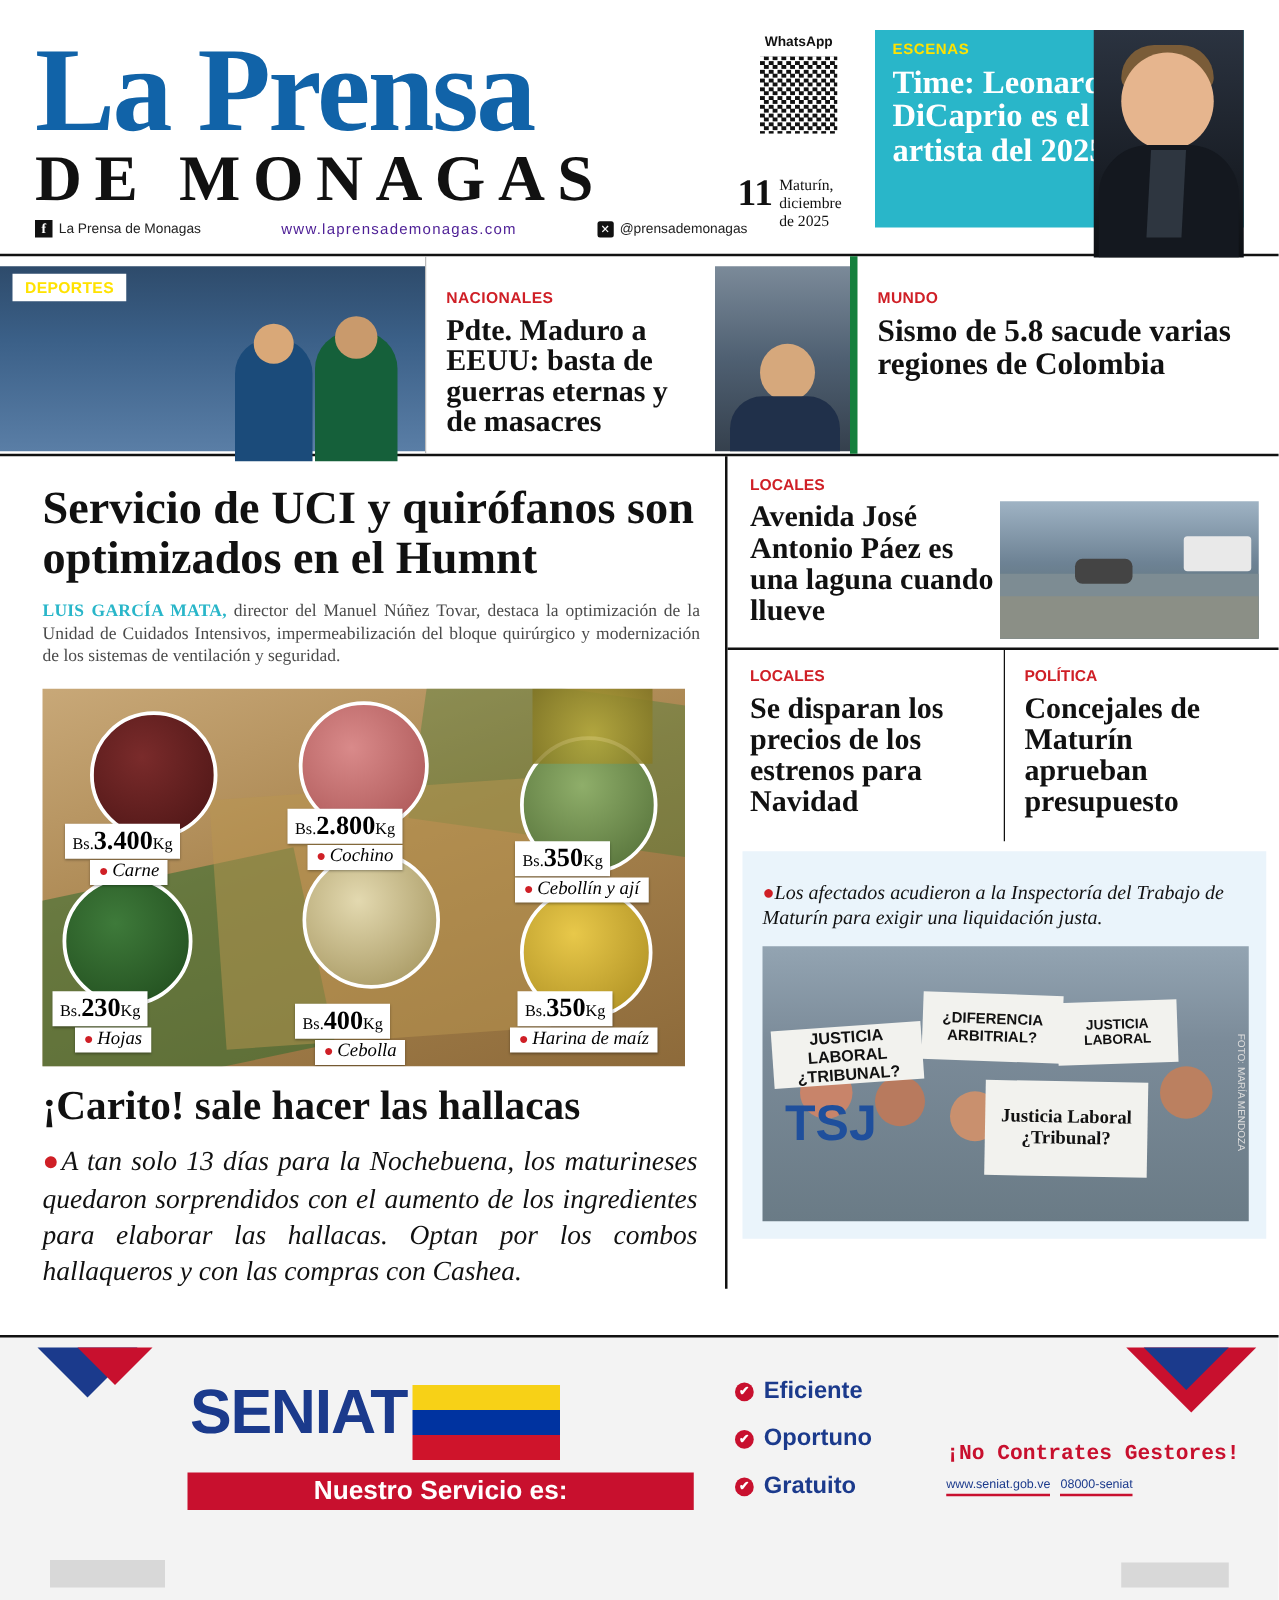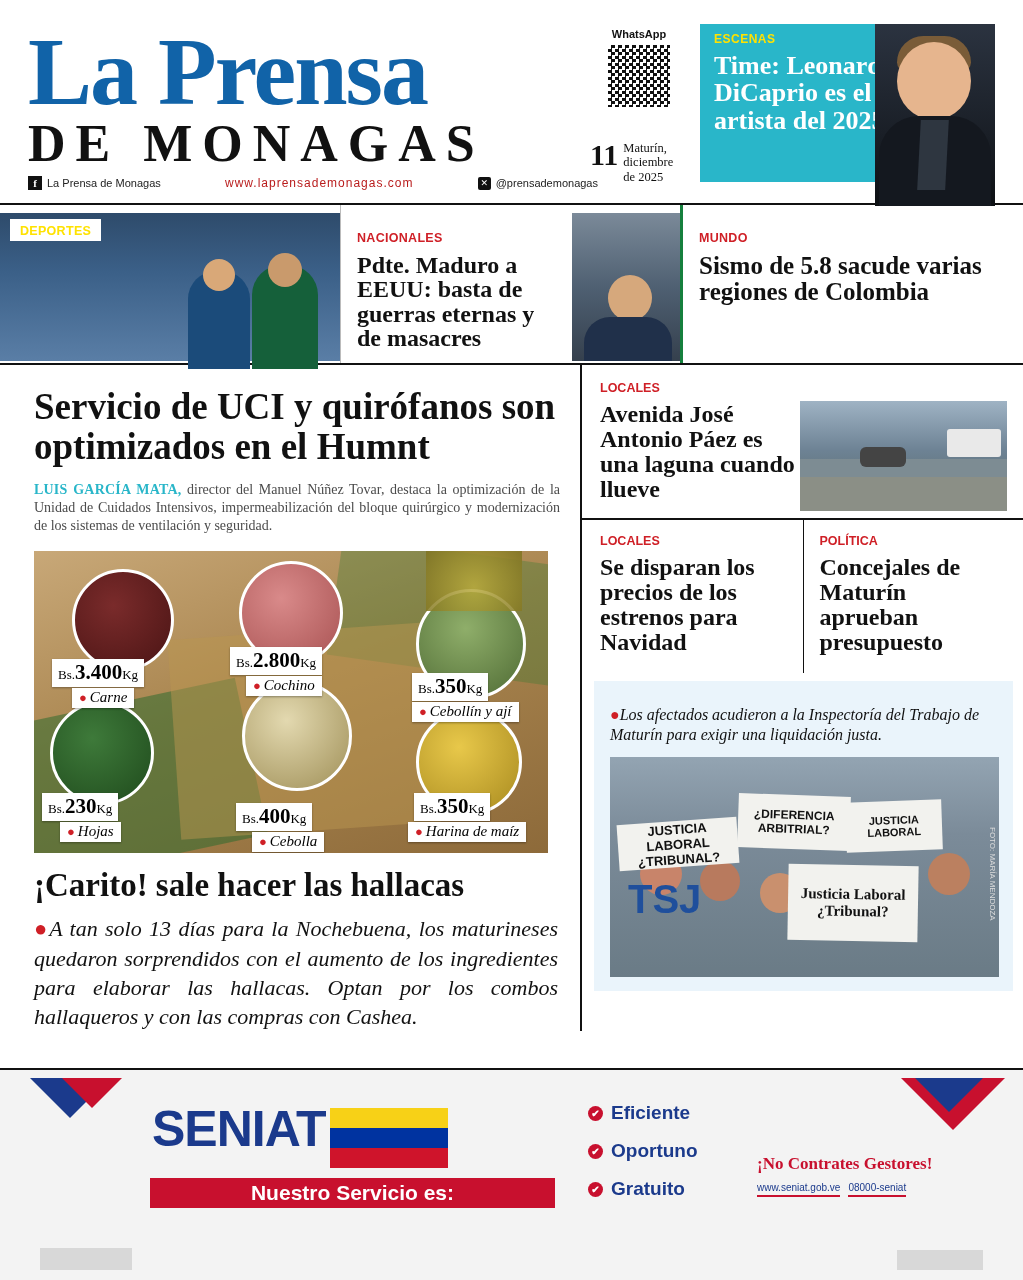--- a/index.html
+++ b/index.html
@@ -18,21 +18,21 @@
   .mast-left { position:absolute; left:28px; top:28px; width:570px; }
   .logo-la { font-family:"Liberation Serif", serif; font-weight:bold; font-size:96px; line-height:0.92;
              color:#1163a8; letter-spacing:-2px; }
   .logo-de { font-family:"Liberation Serif", serif; font-weight:bold; font-size:52px; line-height:1;
              color:#111; letter-spacing:10px; margin-top:2px; }
   .mast-bottom { position:absolute; left:28px; top:176px; width:570px; display:flex; align-items:center;
                  font-family:"Liberation Sans", sans-serif; font-size:11px; color:#222; }
   .fb-badge { width:14px; height:14px; background:#111; color:#fff; font-weight:bold; font-size:11px;
               display:flex; align-items:center; justify-content:center; margin-right:5px;
               font-family:"Liberation Serif", serif; }
-  .mast-site { margin-left:auto; margin-right:auto; letter-spacing:1px; color:#b91c1c; font-size:12px; }
+  .mast-site { margin-left:auto; margin-right:auto; letter-spacing:1px; color:#4c1d95; font-size:12px; }
   .x-badge { width:13px; height:13px; background:#111; color:#fff; font-size:9px; border-radius:2px;
              display:inline-flex; align-items:center; justify-content:center; margin-right:5px; }
   .mast-x { display:flex; align-items:center; }
 
   .wa-block { position:absolute; left:598px; top:28px; width:82px; text-align:center; }
   .wa-label { font-family:"Liberation Sans", sans-serif; font-weight:bold; font-size:11px; color:#111; }
   .qr { width:66px; height:66px; margin:3px auto 0; background:
         repeating-conic-gradient(#111 0 25%, #fff 0 50%) 0 0/7px 7px; border:2px solid #fff; }
   .date-block { position:absolute; left:590px; top:140px; width:110px; display:flex; align-items:flex-start;
                 font-family:"Liberation Serif", serif; }
@@ -53,21 +53,21 @@
   .dicaprio .body { position:absolute; left:4px; top:92px; width:112px; height:90px; background:#14181f;
                     border-radius:40px 40px 0 0; }
   .dicaprio .shirt { position:absolute; left:44px; top:96px; width:28px; height:70px; background:#2e3640;
                      transform:skewX(-3deg); }
 
   
   .strip { position:relative; height:160px; border-bottom:2px solid #111; display:flex; }
   .strip-col { position:relative; }
   .s1 { width:340px; }
   .s2 { width:340px; border-left:1px solid #bbb; }
-  .s3 { width:343px; border-left:3px solid #15803d; }
+  .s3 { width:343px; border-left:6px solid #15803d; }
   .tag { font-family:"Liberation Sans", sans-serif; font-weight:bold; font-size:12.5px; letter-spacing:0.3px; }
   .tag-yellow { color:#ffe200; }
   .tag-red { color:#cf1f26; }
   .teaser-h { font-family:"Liberation Serif", serif; font-weight:bold; color:#111; line-height:1.02; }
 
   .s1 .photo { position:absolute; left:0; top:8px; width:340px; height:148px;
                background:linear-gradient(180deg,#2e4b6b 0%,#3b6088 40%,#5a7ea6 100%); }
   .s1 .teaser-h { font-size:25px; color:#fff; text-shadow:1px 1px 2px rgba(0,0,0,.7); }
   .s1 .tag { position:relative; display:inline-block; background:#fff; color:#ffe200; padding:0; }
   .s1-tagbox { position:absolute; left:10px; top:14px; background:#ffffff; padding:2px 10px; }
@@ -168,21 +168,21 @@
   .flag .b { background:#0033a0; position:relative; }
   .flag .r { background:#cf142b; }
   .nuestro { position:absolute; left:150px; top:108px; width:405px; height:30px; background:#c8102e;
              color:#fff; font-family:"Liberation Sans", sans-serif; font-weight:bold; font-size:21px;
              display:flex; align-items:center; justify-content:center; }
   .bullets { position:absolute; left:588px; top:32px; font-family:"Liberation Sans", sans-serif;
              font-weight:bold; font-size:19px; color:#1b3a8c; }
   .bullets div { margin-bottom:16px; display:flex; align-items:center; }
   .chk { display:inline-block; width:15px; height:15px; border-radius:50%; background:#c8102e; color:#fff;
          font-size:10px; line-height:15px; text-align:center; margin-right:8px; }
-  .no-gestores { position:absolute; left:757px; top:84px; font-family:Liberation Serif, serif;
+  .no-gestores { position:absolute; left:757px; top:84px; font-family:Liberation Mono, monospace;
                  font-weight:bold; font-size:17px; color:#c8102e;text-align:center; }
   .ad-contact { position:absolute; left:757px; top:112px; font-family:"Liberation Sans", sans-serif;
                 font-size:10px; color:#1b3a8c; display:flex; gap:8px; align-items:center; }
   .ad-contact span { border-bottom:2px solid #c8102e; padding-bottom:2px; }
   .chevron-r { position:absolute; right:18px; top:8px; width:0; height:0;
                border-left:52px solid transparent; border-right:52px solid transparent; border-top:52px solid #c8102e; }
   .chevron-r2 { position:absolute; right:40px; top:8px; width:0; height:0;
                border-left:34px solid transparent; border-right:34px solid transparent; border-top:34px solid #1b3a8c; }
   .chevron-l { position:absolute; left:30px; top:8px; width:0; height:0;
                border-left:40px solid transparent; border-right:40px solid transparent; border-top:40px solid #1b3a8c; }

